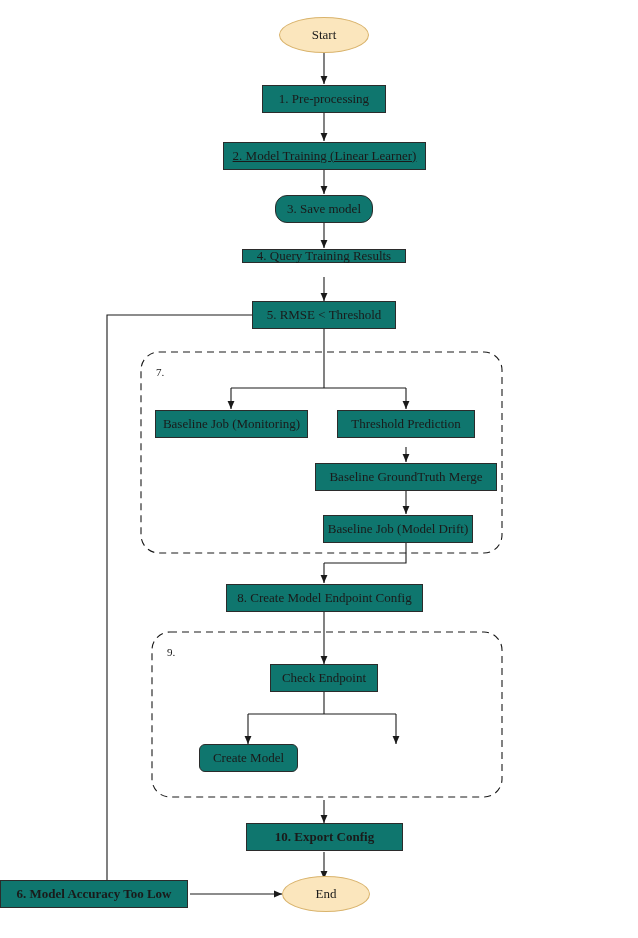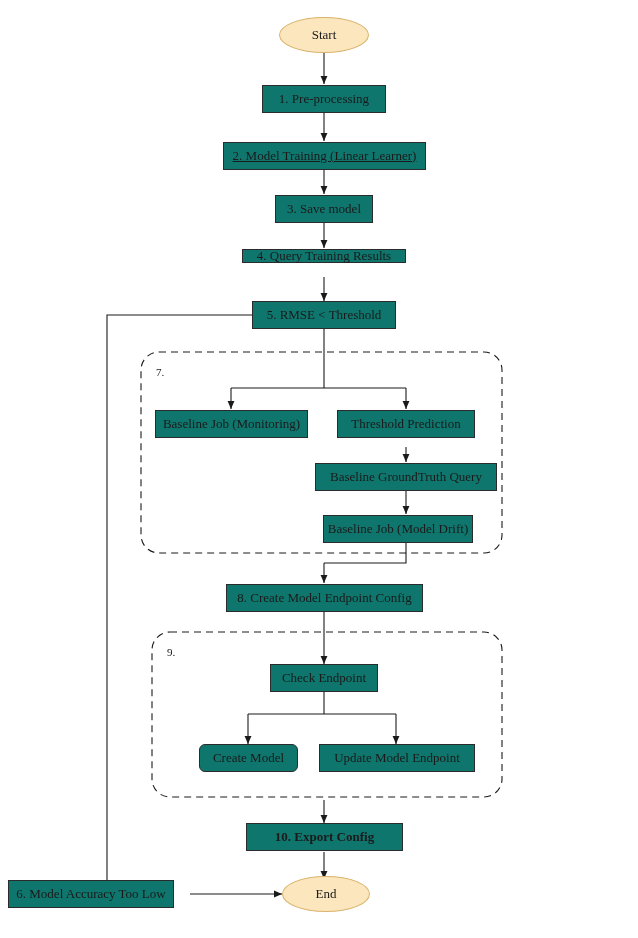--- a/index.html
+++ b/index.html
@@ -111,41 +111,40 @@
 
   <div class="group-label" style="left:156px; top:366px;">7.</div>
   <div class="group-label" style="left:167px; top:646px;">9.</div>
 
   <div class="node terminal" style="left:279px; top:17px; width:90px; height:36px;">Start</div>
 
   <div class="node box" style="left:262px; top:85px; width:124px; height:28px;">1. Pre-processing</div>
 
   <div class="node box" style="left:223px; top:142px; width:203px; height:28px;text-decoration:underline;">2. Model Training (Linear Learner)</div>
 
-  <div class="node box" style="left:275px; top:195px; width:98px; height:28px;">3. Save model</div>
+  <div class="node box" style="left:275px; top:195px; width:98px; height:28px;border-radius:12px;">3. Save model</div>
 
   <div class="node box" style="left:242px; top:249px; width:164px; height:14px;">4. Query Training Results</div>
 
   <div class="node box" style="left:252px; top:301px; width:144px; height:28px;">5. RMSE &lt; Threshold</div>
 
   <div class="node box" style="left:155px; top:410px; width:153px; height:28px;">Baseline Job (Monitoring)</div>
 
   <div class="node box" style="left:337px; top:410px; width:138px; height:28px;">Threshold Prediction</div>
 
-  <div class="node box" style="left:315px; top:463px; width:182px; height:28px;">Baseline GroundTruth Query</div>
+  <div class="node box" style="left:315px; top:463px; width:182px; height:28px;">Baseline GroundTruth Merge</div>
 
   <div class="node box" style="left:323px; top:515px; width:150px; height:28px;">Baseline Job (Model Drift)</div>
 
   <div class="node box" style="left:226px; top:584px; width:197px; height:28px;">8. Create Model Endpoint Config</div>
 
   <div class="node box" style="left:270px; top:664px; width:108px; height:28px;">Check Endpoint</div>
 
   <div class="node box" style="left:199px; top:744px; width:99px; height:28px;border-radius:6px;">Create Model</div>
 
-  <div class="node box" style="left:319px; top:744px; width:156px; height:28px;">Update Model Endpoint</div>
 
   <div class="node box" style="left:246px; top:823px; width:157px; height:28px;font-weight:bold;">10. Export Config</div>
 
-  <div class="node box" style="left:8px; top:880px; width:166px; height:28px;">6. Model Accuracy Too Low</div>
+  <div class="node box" style="left:0; top:880px; width:188px; height:28px;font-weight:bold;">6. Model Accuracy Too Low</div>
 
   <div class="node terminal" style="left:282px; top:876px; width:88px; height:36px;">End</div>
 
 </div>
 
 </body></html>

